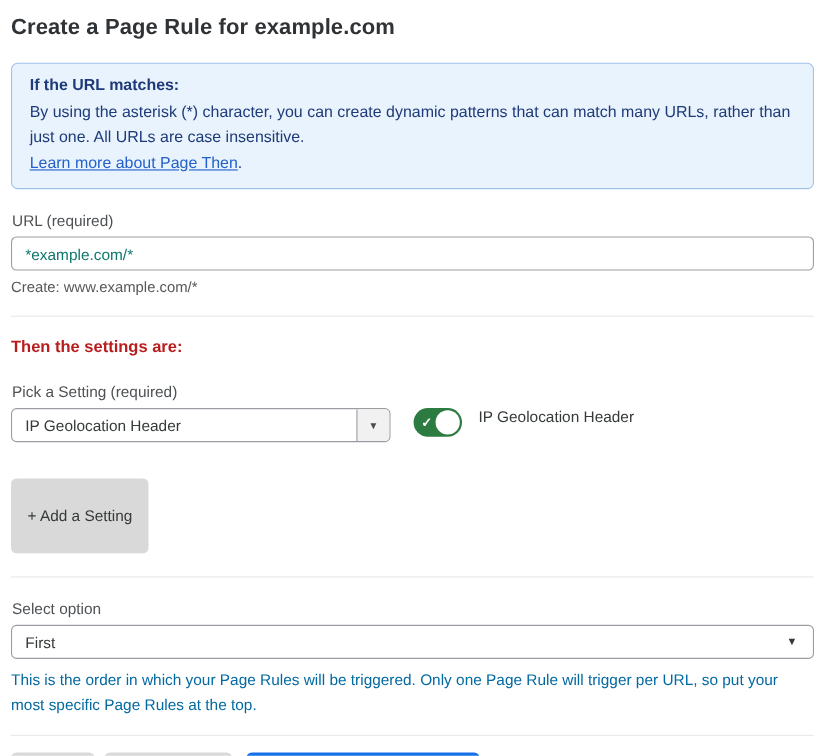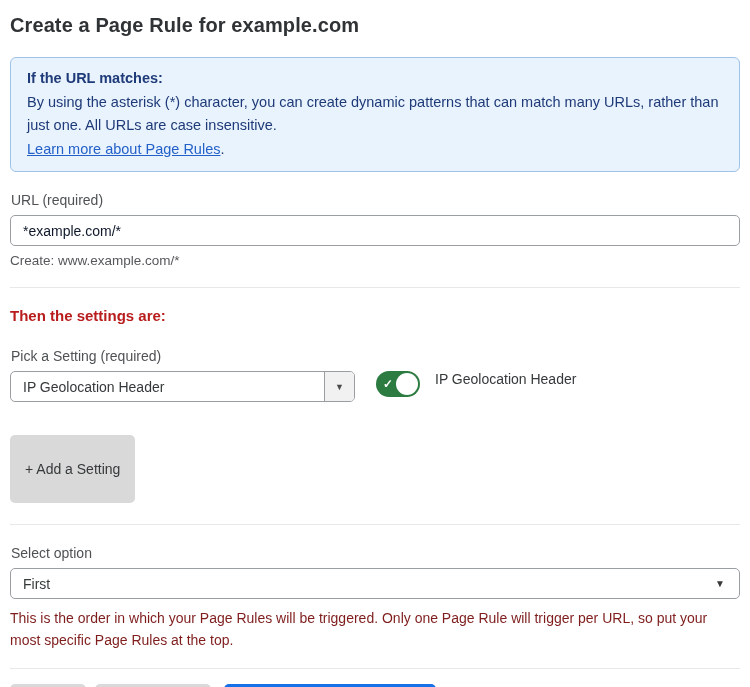--- a/index.html
+++ b/index.html
@@ -44,21 +44,21 @@
     color: #4f5255;
     margin: 20px 0 7px 1px;
   }
   .text-input {
     width: 100%;
     height: 31px;
     border: 1px solid #9a9ea2;
     border-radius: 5px;
     padding: 0 12px;
     font-size: 14px;
-    color: #0f172a;
+    color: #0f766e;
     font-family: inherit;
     background: #fff;
   }
   .helper-text {
     font-size: 13.5px;
     color: #55585b;
     margin-top: 7px;
   }
 
   .divider {
@@ -164,21 +164,21 @@
   }
   .select-arrow {
     position: absolute;
     right: 14px;
     font-size: 10px;
     color: #36393a;
   }
 
   .order-helper {
     font-size: 14px;
-    color: #7f1d1d;
+    color: #0369a1;
     line-height: 22px;
     margin-top: 8px;
   }
 
   .footer-buttons { display: flex; align-items: center; margin-top: 15px; }
   .btn {
     border: none;
     border-radius: 5px;
     font-size: 14px;
     font-family: inherit;
@@ -191,21 +191,21 @@
 </head>
 <body>
 
 <div class="container">
 
   <h1 class="page-title">Create a Page Rule for example.com</h1>
 
   <div class="info-box">
     <div class="info-heading">If the URL matches:</div>
     <div class="info-body">By using the asterisk (*) character, you can create dynamic patterns that can match many URLs, rather than just one. All URLs are case insensitive.</div>
-    <div><span class="info-link">Learn more about Page Rules</span><span class="info-link-suffix">.</span></div>
+    <div><span class="info-link">Learn more about Page Then</span><span class="info-link-suffix">.</span></div>
   </div>
 
   <div class="field-label">URL (required)</div>
   <input class="text-input" type="text" value="*example.com/*" style="">
   <div class="helper-text">Create: www.example.com/*</div>
 
   <hr class="divider">
 
   <div class="section-heading">Then the settings are:</div>
 

